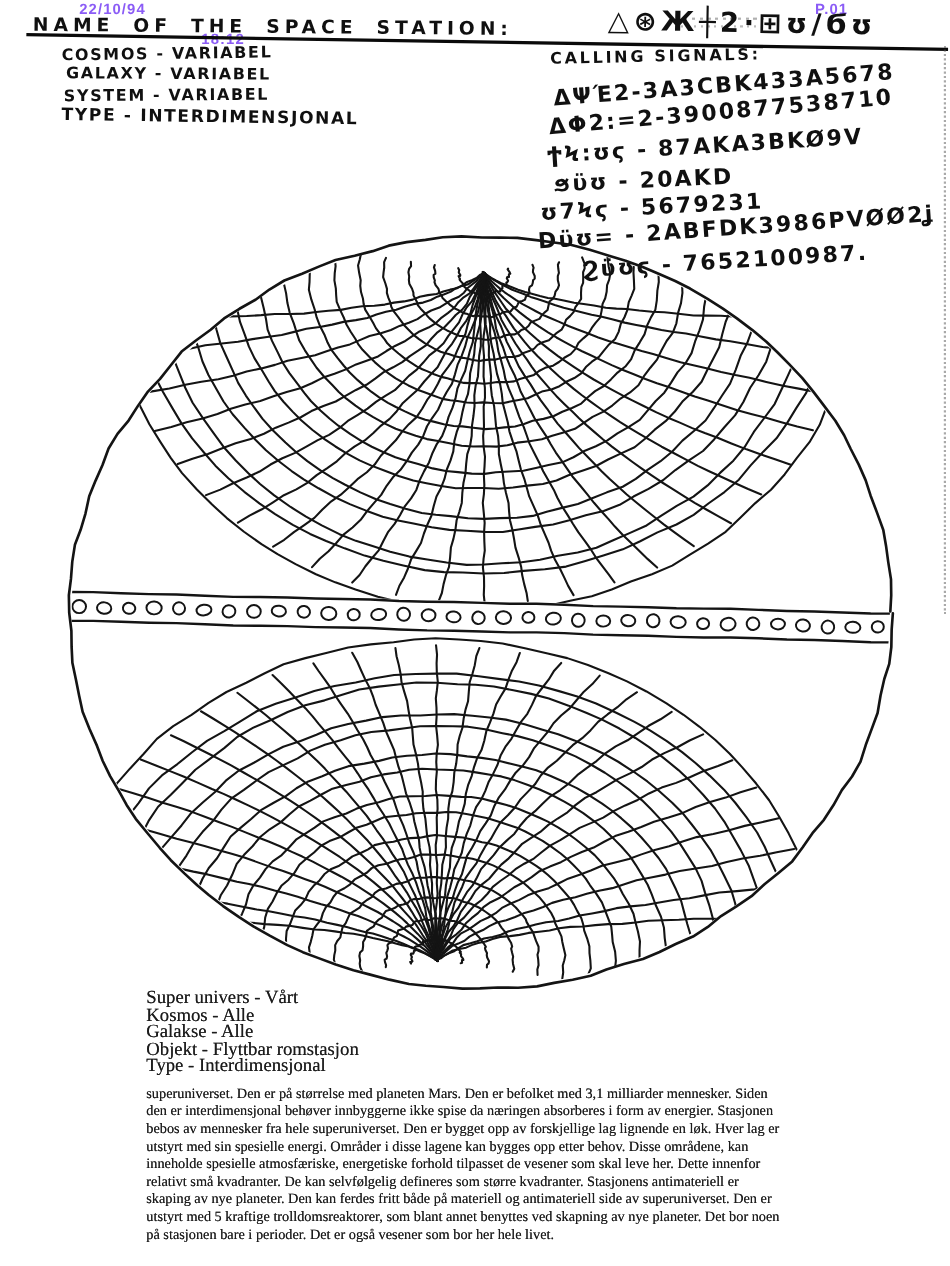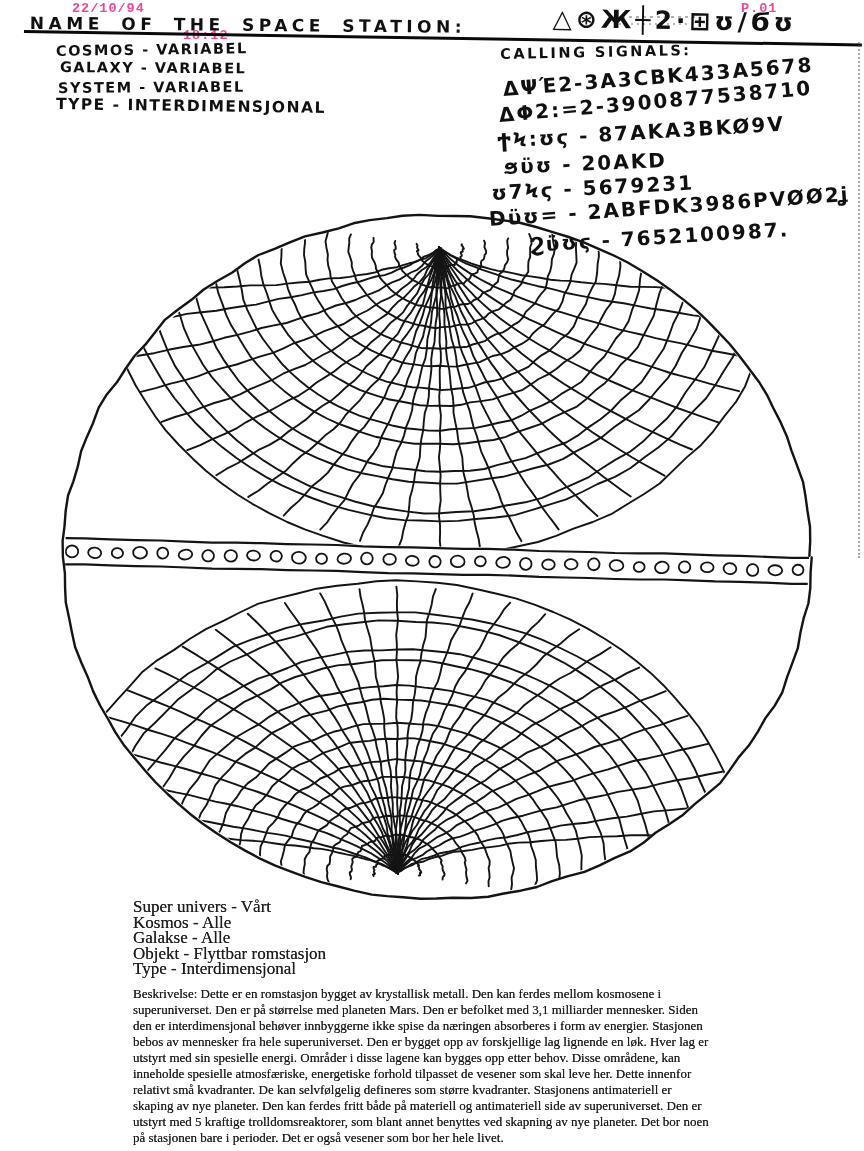--- a/index.html
+++ b/index.html
@@ -4,21 +4,21 @@
 <style>
   html,body { margin:0; padding:0; background:#e8e8e8; }
   .page {
     position:relative; width:864px; height:1151px; margin:0 auto;
     background:#ffffff; overflow:hidden; color:#111;
     font-family:"Liberation Serif", serif;
   }
   .abs { position:absolute; }
 
   
-  .fax { font-family:Liberation Mono, monospace; font-size:13.5px; font-weight:bold; color:#ec4899; letter-spacing:1px; }
+  .fax { font-family:Liberation Sans, sans-serif; font-size:13.5px; font-weight:bold; color:#8b5cf6; letter-spacing:1px; }
   .fax-date { left:72px; top:1px; }
   .fax-time { left:183px; top:18px;margin-top:10px; }
   .fax-page { left:741px; top:1px; }
   .fax-noise {
     left:615px; top:13px; width:84px; height:16px; opacity:.75; filter:blur(.6px);
     background:
       repeating-linear-gradient(90deg,#969696 0 3px, transparent 3px 7px) 0 3px/100% 2px no-repeat,
       repeating-linear-gradient(90deg,#a5a5a5 0 2px, transparent 2px 6px) 4px 10px/85% 2px no-repeat;
   }
 
@@ -239,21 +239,20 @@
 
   <div class="abs typed station-info">
       <div>Super univers - Vårt</div>
       <div>Kosmos - Alle</div>
       <div>Galakse - Alle</div>
       <div>Objekt - Flyttbar romstasjon</div>
       <div>Type - Interdimensjonal</div>
     </div>
 
   <div class="abs typed description">
-      <div>Beskrivelse: Dette er en romstasjon bygget av krystallisk metall. Den kan ferdes mellom kosmosene i</div>
       <div>superuniverset. Den er på størrelse med planeten Mars. Den er befolket med 3,1 milliarder mennesker. Siden</div>
       <div>den er interdimensjonal behøver innbyggerne ikke spise da næringen absorberes i form av energier. Stasjonen</div>
       <div>bebos av mennesker fra hele superuniverset.  Den er bygget opp av forskjellige lag lignende en løk. Hver lag er</div>
       <div>utstyrt med sin spesielle energi. Områder i disse lagene kan bygges opp etter behov.  Disse områdene, kan</div>
       <div>inneholde spesielle atmosfæriske, energetiske forhold tilpasset de vesener som skal leve her. Dette innenfor</div>
       <div>relativt små kvadranter.  De kan selvfølgelig defineres som større kvadranter. Stasjonens antimateriell er</div>
       <div>skaping av nye planeter. Den kan ferdes fritt både på materiell og antimateriell side av superuniverset. Den er</div>
       <div>utstyrt med 5 kraftige trolldomsreaktorer, som blant annet benyttes ved skapning av nye planeter.  Det bor noen</div>
       <div>på stasjonen bare i perioder. Det er også vesener som bor her hele livet.</div>
     </div>

